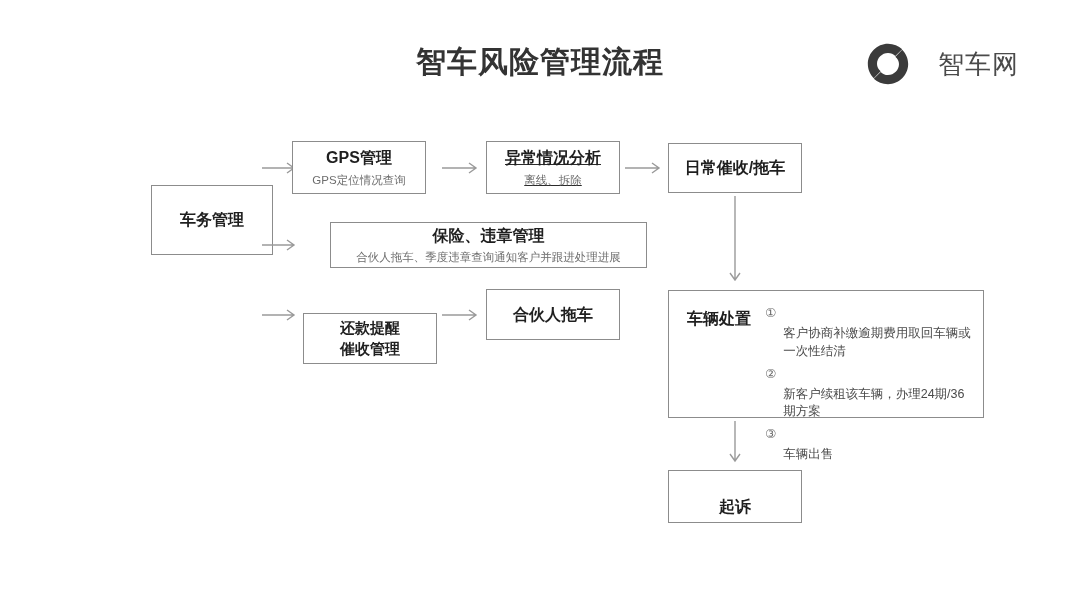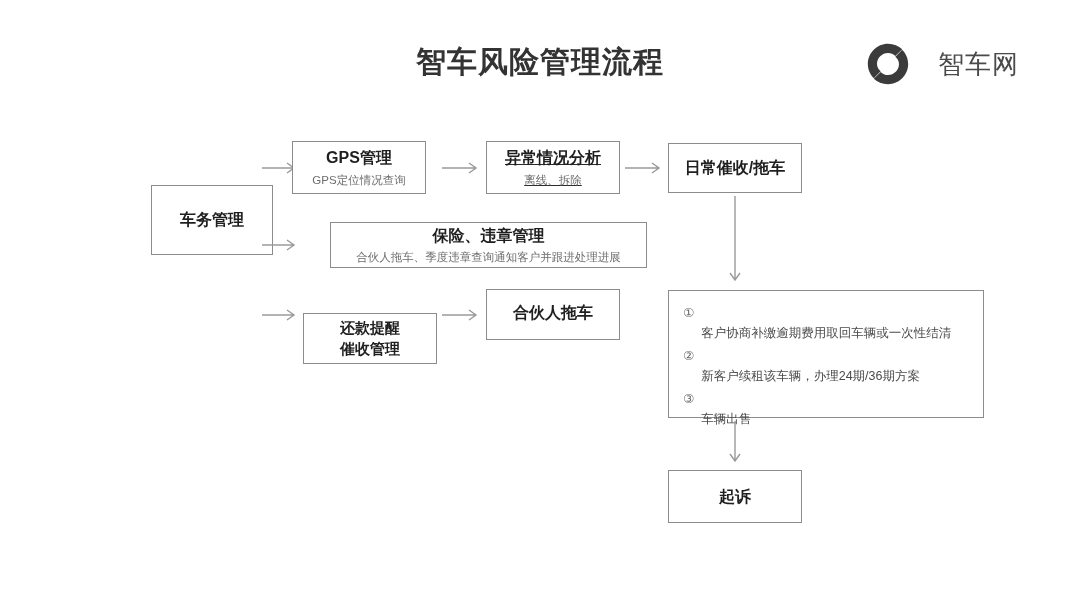--- a/index.html
+++ b/index.html
@@ -82,22 +82,22 @@
   }
 
   
   #n-vehicle-admin { left: 151px; top: 168px; width: 122px; height: 70px; margin-top: 17px; }
   #n-gps          { left: 292px; top: 141px; width: 134px; height: 53px; }
   #n-abnormal     { left: 486px; top: 141px; width: 134px; height: 53px; text-decoration: underline; }
   #n-reinstall    { left: 668px; top: 143px; width: 134px; height: 50px; }
   #n-insurance    { left: 303px; top: 222px; width: 317px; height: 46px; margin-left: 27px; }
   #n-collection   { left: 135px; top: 289px; width: 122px; height: 51px; }
   #n-remind       { left: 303px; top: 289px; width: 134px; height: 51px; margin-top: 24px; }
-  #n-partner-tow  { left: 486px; top: 289px; width: 134px; height: 51px; font-family: Liberation Mono, monospace; }
-  #n-lawsuit      { left: 668px; top: 470px; width: 134px; height: 53px; }
+  #n-partner-tow  { left: 486px; top: 289px; width: 134px; height: 51px; }
+  #n-lawsuit      { left: 668px; top: 470px; width: 134px; height: 53px; justify-content: flex-end; }
 
   
   #n-disposal {
     left: 668px; top: 290px; width: 316px; height: 128px;
     flex-direction: row;
     align-items: flex-start;
     justify-content: flex-start;
     padding: 0;
   }
   .disposal-label {
@@ -234,20 +234,21 @@
     <svg width="40" height="14" viewBox="0 0 40 14">
         <path d="M0 7 H33 M27 2 L34 7 L27 12" stroke="#9a9a9a" stroke-width="1.4" fill="none"></path>
       </svg>
   </div>
 
   <div class="node" id="n-partner-tow">
     <div class="t">合伙人拖车</div>
   </div>
 
   <div class="node" id="n-disposal">
+    <div class="disposal-label">车辆处置</div>
     <div class="disposal-list">
       <div class="disposal-item">
         <span class="num">①</span>
         <span class="txt">客户协商补缴逾期费用取回车辆或一次性结清</span>
       </div>
       <div class="disposal-item">
         <span class="num">②</span>
         <span class="txt">新客户续租该车辆，办理24期/36期方案</span>
       </div>
       <div class="disposal-item">

